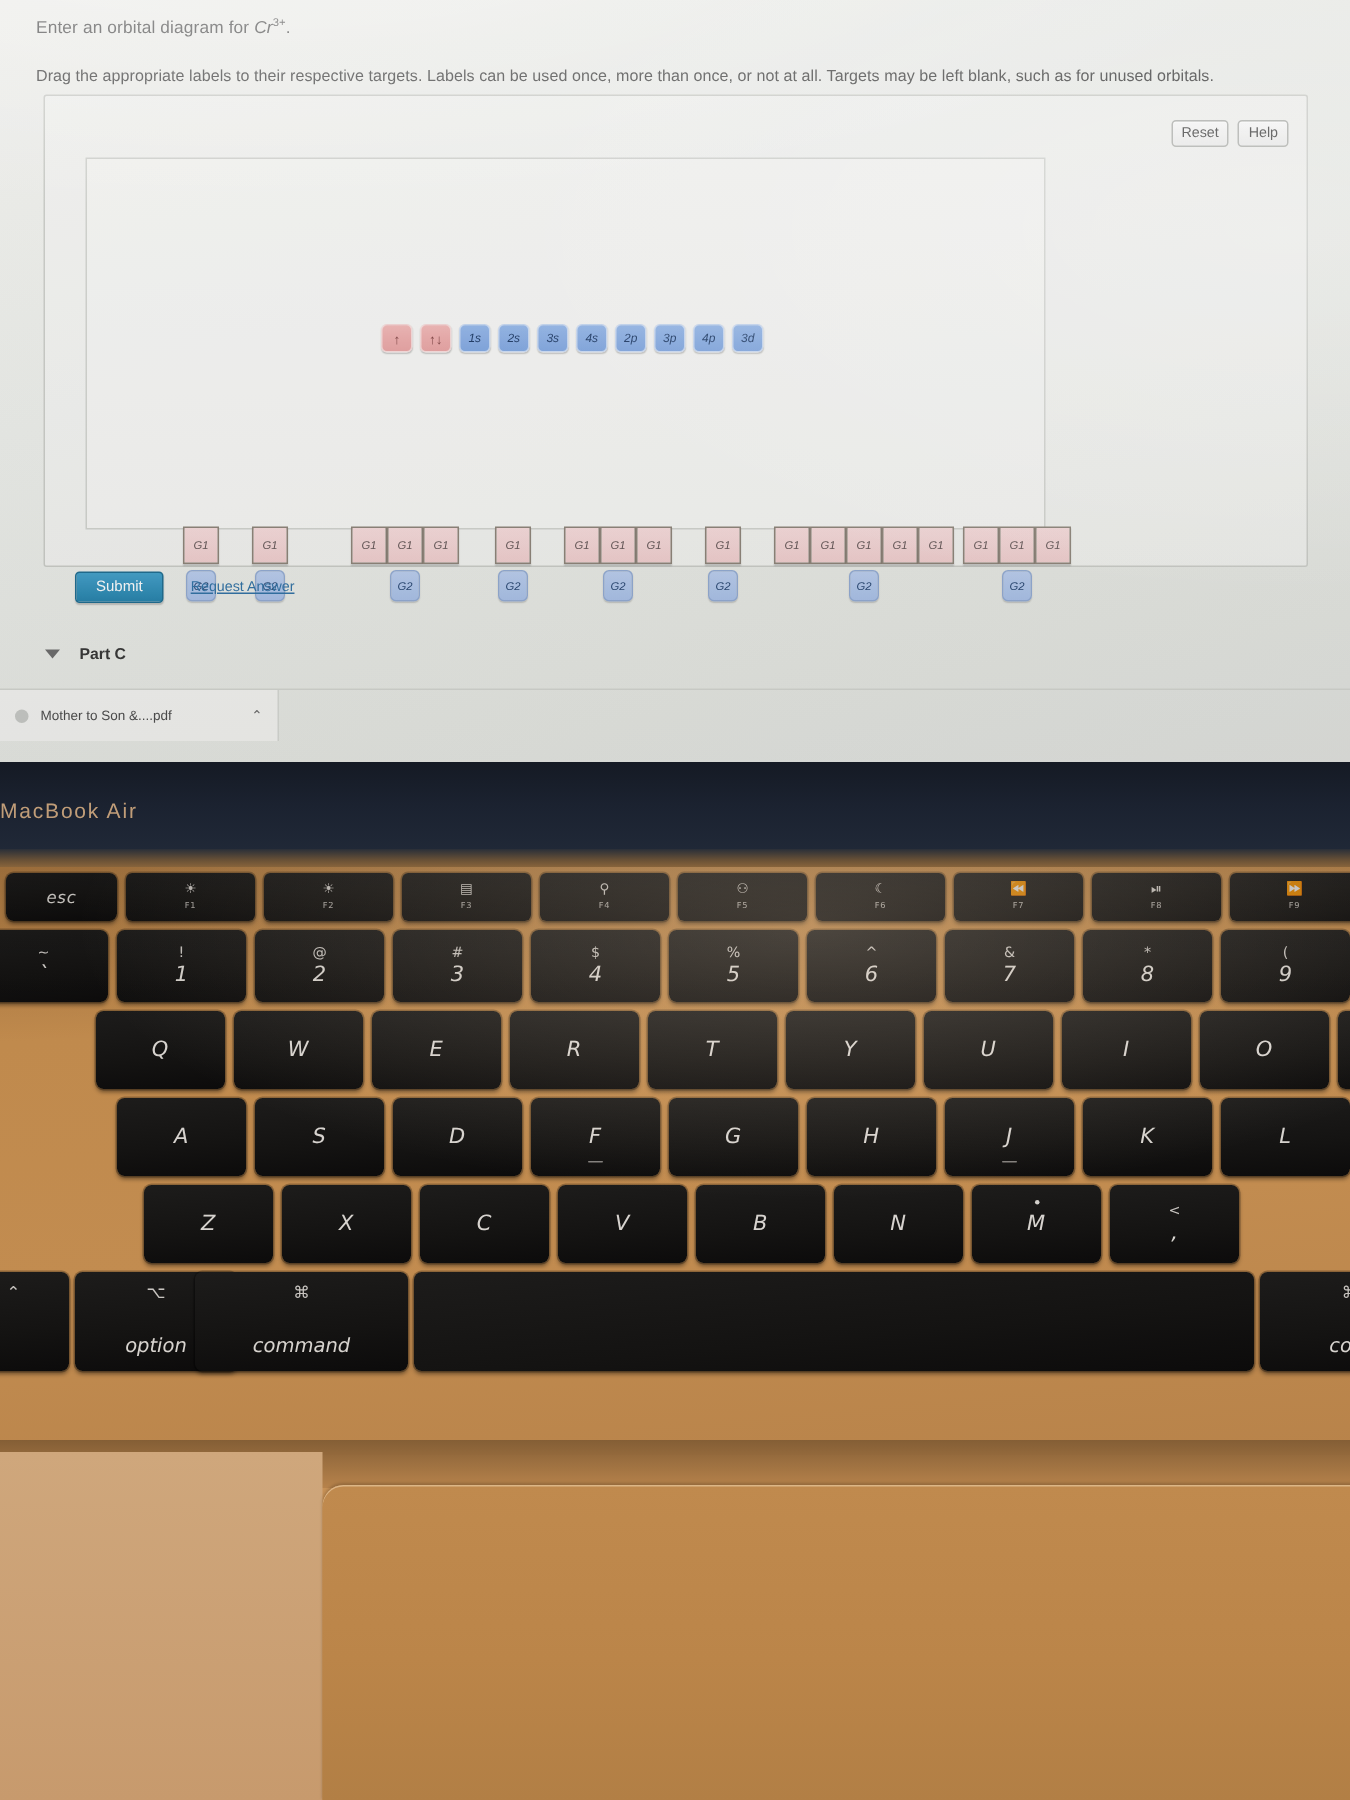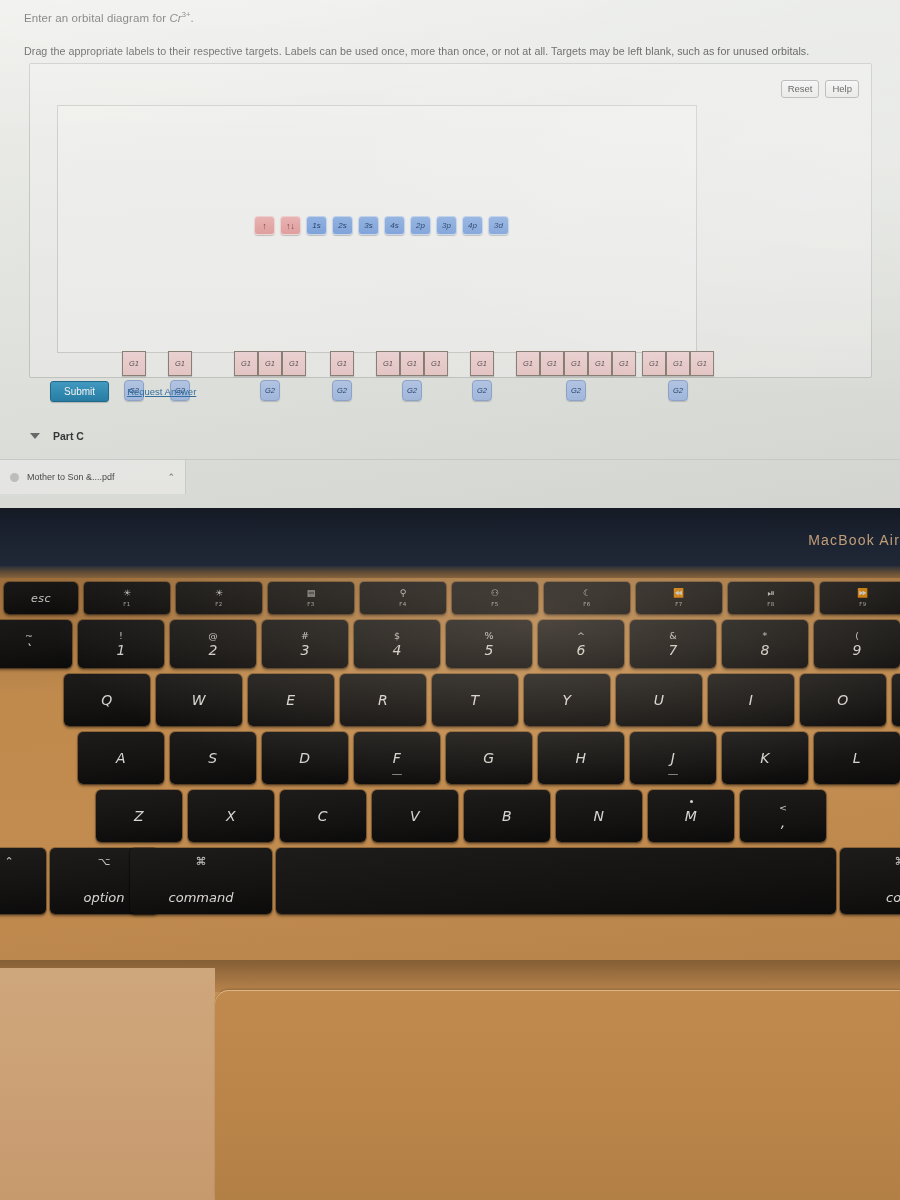--- a/index.html
+++ b/index.html
@@ -121,21 +121,21 @@
   .dl-ico{ width:9px;height:9px; border-radius:50%; background:#c8cac6;}
   .dl-name{ font-size:9px; color:#4a4a4a;}
   .dl-caret{ margin-left:auto; font-size:9px; color:#6b6b6b;}
 
   
   #bezel{
     position:absolute; left:0; top:508px; width:900px; height:72px;
     background:linear-gradient(180deg,#151a24 0%, #1b2230 40%, #222b3a 100%);
   }
   #bezel .brand{
-    position:absolute; left:0; right:0; top:24px; text-align:right;
+    position:absolute; left:0; right:0; top:24px; text-align:left;
     font-size:14px; color:#cfa87f; letter-spacing:1.2px; opacity:.92;
   }
   #hingeLip{
     position:absolute; left:0; top:566px; width:900px; height:16px;
     background:linear-gradient(180deg,#2a2f38 0%, #6b5236 45%, #a9783f 100%);
     opacity:.95;
   }
 
   #deck{
     position:absolute; left:0; top:578px; width:900px; height:392px;

